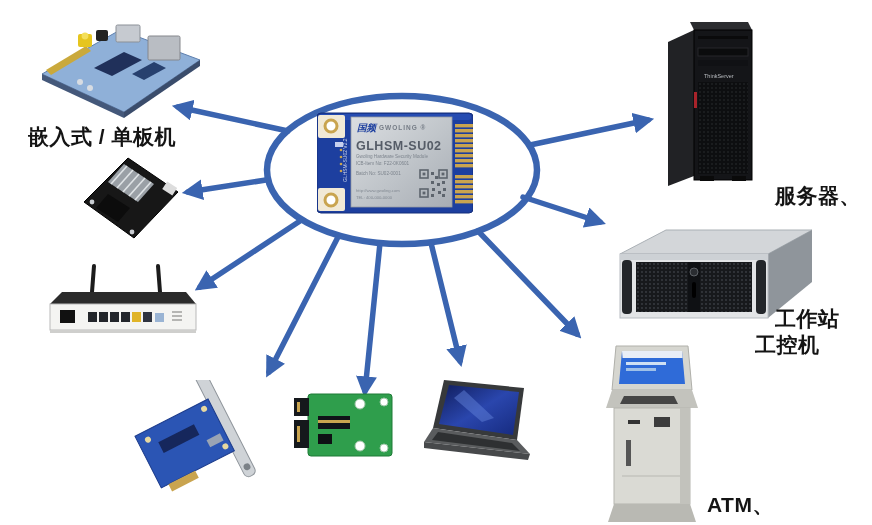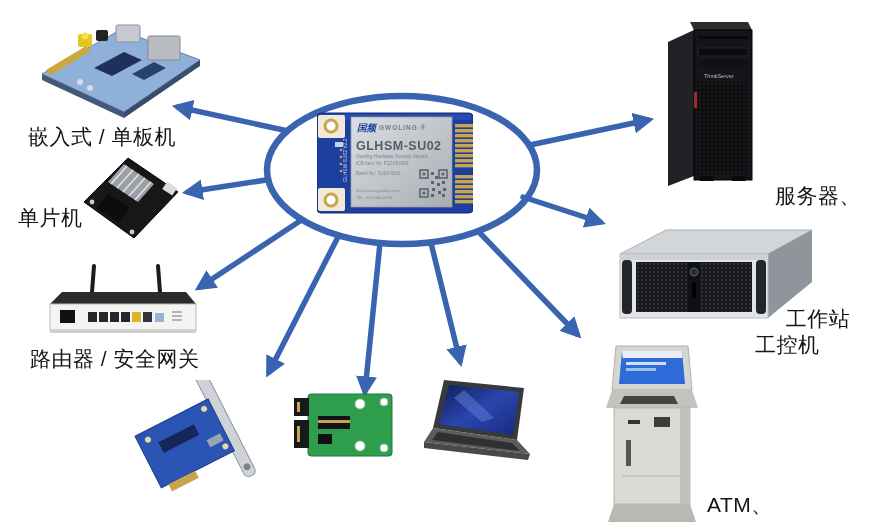--- a/index.html
+++ b/index.html
@@ -4,24 +4,24 @@
 <style>
   html,body{margin:0;padding:0;background:#fff;}
   #stage{
     position:relative;width:872px;height:525px;background:var(--bg,#fff);
     font-family:"Liberation Sans",sans-serif;overflow:hidden;
   }
   #stage svg{display:block;}
   .layer{position:absolute;left:0;top:0;}
   .device{position:absolute;}
   .dev-label{
-    position:absolute;color:var(--text,#141414);font-size:21px;font-weight:400;
+    position:absolute;color:var(--text,#141414);font-size:21px;font-weight:700;
     letter-spacing:0.5px;white-space:pre;line-height:30px;
   }
-  .dev-label.two-line{line-height:41px;text-align:center;}
+  .dev-label.two-line{line-height:41px;}
   #module-card{position:absolute;left:317px;top:112px;width:156px;height:102px;}
 </style>
 </head>
 <body>
 
 <div id="stage">
 
   <svg class="layer" width="872" height="525" viewBox="0 0 872 525">
     <defs>
       <marker id="ah" viewBox="0 0 10 10" refX="7" refY="5" markerWidth="3.8" markerHeight="3.8" orient="auto">
@@ -265,22 +265,20 @@
     <rect x="40" y="30" width="50" height="8" fill="#0b0c0d" stroke="#26272b"></rect>
     <rect x="40" y="42" width="50" height="6" fill="#101114"></rect>
     <text x="46" y="60" font-size="5.5" fill="#b9bcc0" font-family="Liberation Sans, sans-serif">ThinkServer</text>
     <rect x="40" y="64" width="50" height="92" fill="url(#grille)"></rect>
     <rect x="36" y="74" width="3" height="16" fill="#a8232a"></rect>
     <rect x="42" y="158" width="14" height="5" fill="#0a0a0a"></rect>
     <rect x="74" y="158" width="14" height="5" fill="#0a0a0a"></rect>
   </svg>
 
   <div class="dev-label" style="left:28px;top:122px">嵌入式 / 单板机</div>
-  <div class="dev-label" style="left:18px;top:203px">单片机</div>
-  <div class="dev-label" style="left:30px;top:344px">路由器 / 安全网关</div>
   <div class="dev-label" style="left:707px;top:430px">
     <div>ATM、</div>
     
     
   </div>
   <div class="dev-label" style="left:755px;top:330px">工控机</div>
   <div class="dev-label two-line" style="left:775px;top:93px">
     <div>服务器、</div>
     <div>工作站</div>
   </div>

